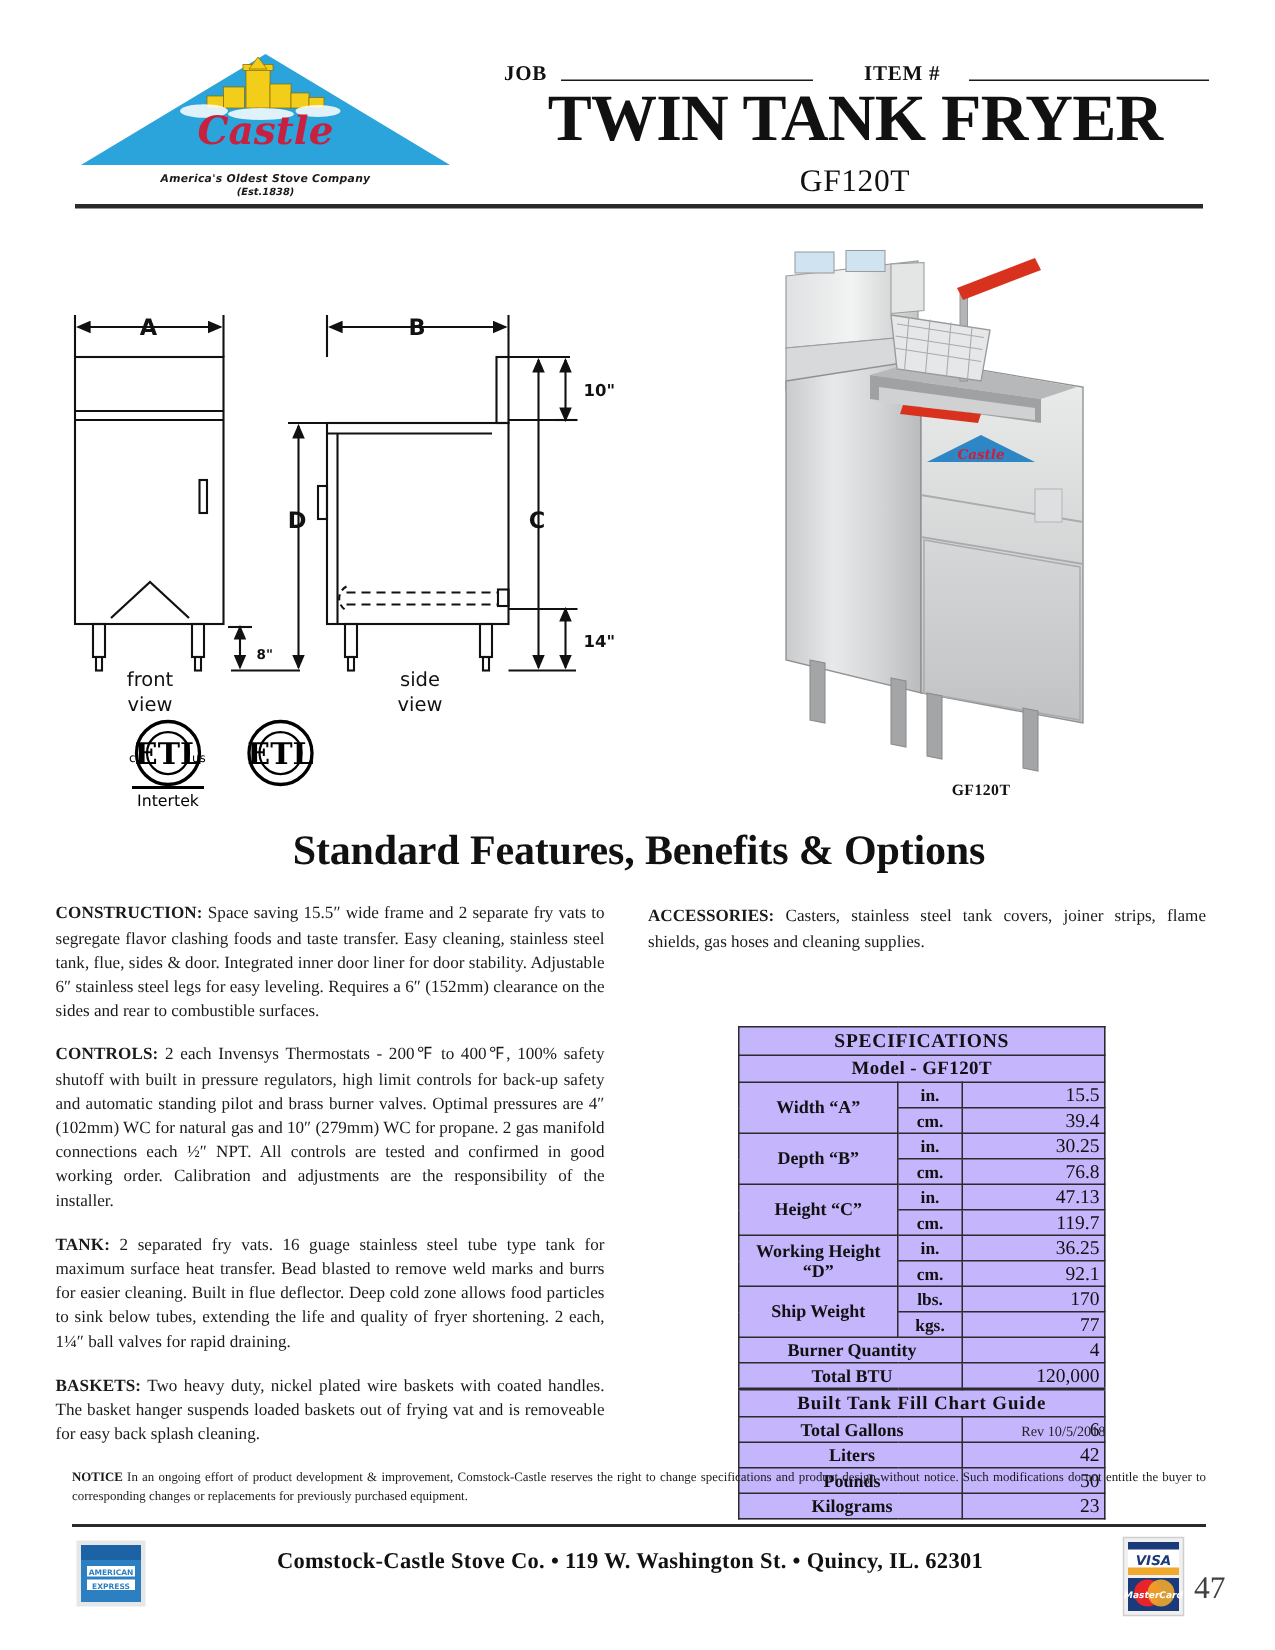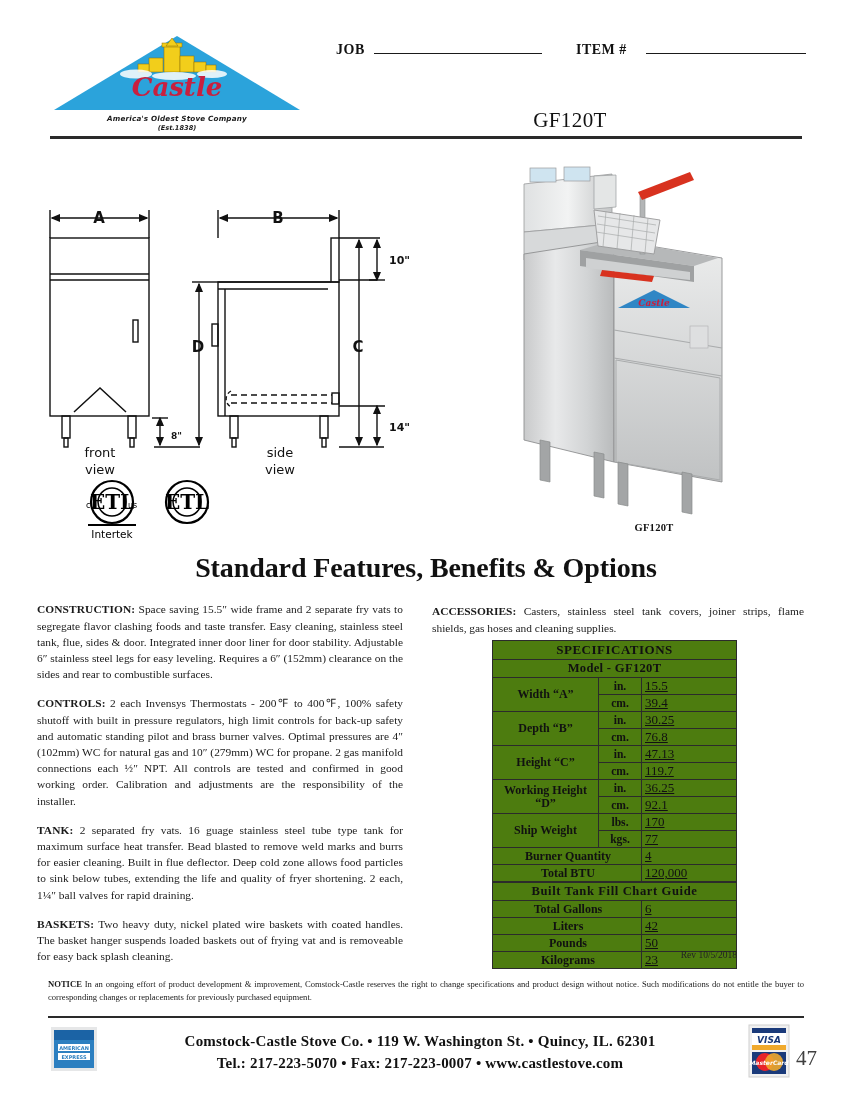--- a/index.html
+++ b/index.html
@@ -193,21 +193,22 @@
   
   #spec-table-wrap {
     position: absolute;
     left: 492px; top: 640px;
     width: 245px;
   }
   table#spec-table {
     border-collapse: collapse;
     width: 245px;
     font-family: "Liberation Serif", serif;
-    background: #4d7c0f;
+    background: #c4b5fd;
+    margin-top: 44px;
   }
   #spec-table td, #spec-table th {
     border: 1px solid #2b2b2b;
     padding: 0 3px;
     font-size: 11.6px;
     height: 15px;
     color: #111;
   }
   .t-title {
     text-align: center;
@@ -229,24 +230,23 @@
     font-size: 12px !important;
     line-height: 13px;
   }
   .unit {
     text-align: center;
     font-weight: bold;
     width: 36px;
     font-size: 11.6px !important;
   }
   .val {
-    text-align: left;
+    text-align: right;
     font-size: 13px !important;
     width: 88px;
-    text-decoration: underline;
   }
   .rowlabel {
     font-weight: bold;
     text-align: center;
     font-size: 12px !important;
     padding-left: 5px !important;
   }
   .guide-title {
     text-align: center;
     font-weight: bold;
@@ -351,20 +351,21 @@
       <div id="logo-tagline2">(Est.1838)</div>
     </div>
 
     <div id="job-row">
       <span id="job-label" class="field-label">JOB</span>
       <span id="job-rule" class="field-rule"></span>
       <span id="item-label" class="field-label">ITEM #</span>
       <span id="item-rule" class="field-rule"></span>
     </div>
 
+    <div id="product-title">TWIN TANK FRYER</div>
     <div id="model-title">GF120T</div>
     <div id="header-rule"></div>
   </div>
 
   <div id="drawings">
     <svg width="390" height="300" viewBox="0 0 390 300">
       <defs>
         <marker id="ah" markerWidth="7" markerHeight="7" refX="6" refY="3" orient="auto">
           <path d="M0,0 L7,3 L0,6 z" fill="#111"></path>
         </marker>
@@ -675,21 +676,20 @@
       <rect x="4" y="4" width="40" height="10" fill="#1b63a5"></rect>
       <rect x="8" y="18" width="32" height="7" fill="#ffffff"></rect>
       <rect x="8" y="27" width="32" height="7" fill="#ffffff"></rect>
       <text x="24" y="24" text-anchor="middle" font-family="DejaVu Sans, sans-serif" font-size="5" font-weight="bold" fill="#2c7fc0">AMERICAN</text>
       <text x="24" y="33" text-anchor="middle" font-family="DejaVu Sans, sans-serif" font-size="5" font-weight="bold" fill="#2c7fc0">EXPRESS</text>
     </svg>
   </div>
 
   <div id="footer-lines">
     <div class="footer-line">Comstock-Castle Stove Co.  •   119 W. Washington St.  •   Quincy, IL. 62301</div>
-    <div class="footer-line">Tel.: 217-223-5070  •  Fax: 217-223-0007  •  www.castlestove.com</div>
   </div>
 
   <div id="cards-logo">
     <svg width="44" height="56" viewBox="0 0 44 56">
       <rect x="1" y="1" width="40" height="52" fill="#f0f0f0" stroke="#cfcfcf"></rect>
       <rect x="4" y="4" width="34" height="22" fill="#ffffff"></rect>
       <rect x="4" y="4" width="34" height="5" fill="#1a3a7a"></rect>
       <rect x="4" y="21" width="34" height="5" fill="#f0a92c"></rect>
       <text x="21" y="19" text-anchor="middle" font-family="DejaVu Sans, sans-serif" font-size="9" font-weight="bold" font-style="italic" fill="#1a3a7a">VISA</text>
       <rect x="4" y="28" width="34" height="22" fill="#1a3a7a"></rect>

